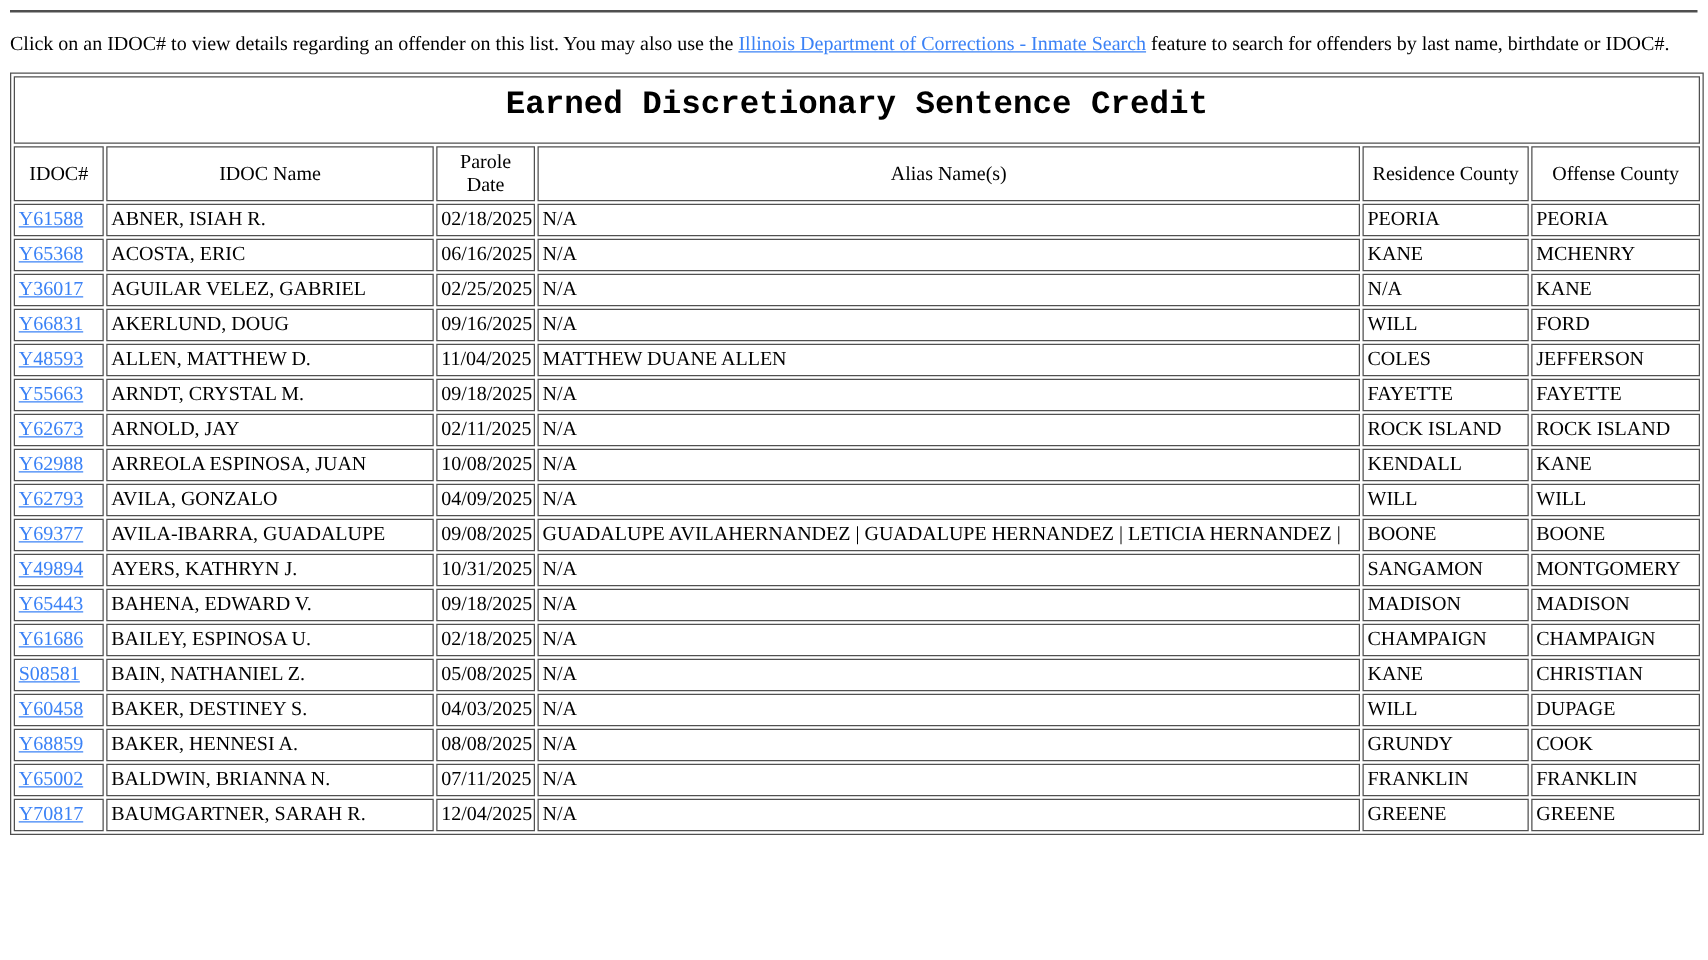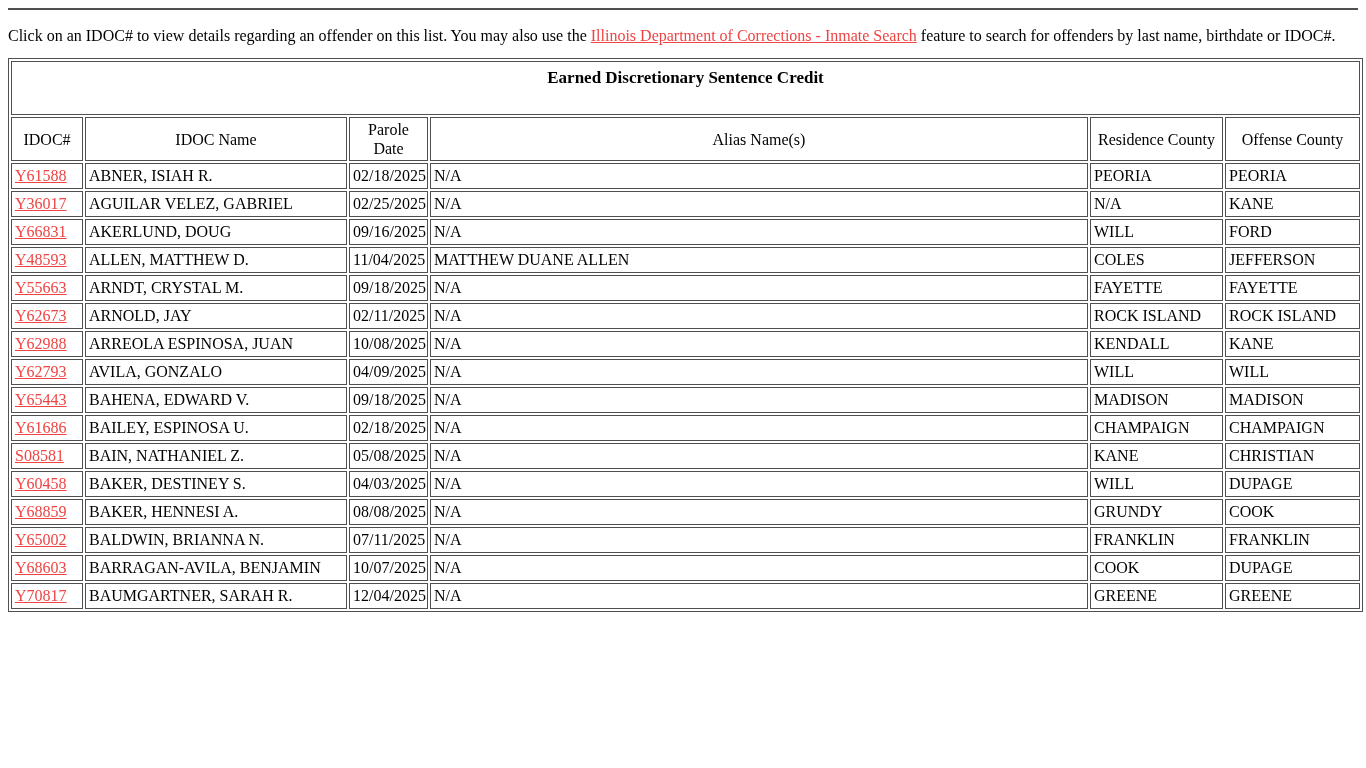--- a/index.html
+++ b/index.html
@@ -21,21 +21,21 @@
     border: none;
     height: 2px;
     background: #4f4f4f;
     margin: 0 0 6px 0;
   }
   p.intro {
     margin: 16px 0 13px 0;
     line-height: 19px;
   }
   a {
-    color: #ef4444;
+    color: #3b82f6;
     text-decoration: underline;
     cursor: pointer;
   }
   table.offenders {
     width: 1349px;
     border-collapse: separate;
     border-spacing: 2px;
     border: 1px solid #505050;
     table-layout: fixed;
   }
@@ -46,24 +46,24 @@
     overflow: hidden;
     white-space: nowrap;
   }
   td.title-cell {
     height: 50px;
     vertical-align: top;
     text-align: center;
     white-space: normal !important;
   }
   .table-title {
-    font-size: 17px;
+    font-size: 26px;
     font-weight: bold;
     margin-top: 5px;
-    font-family: Liberation Serif, serif;
+    font-family: Liberation Mono, monospace;
   }
   tr.header-row th {
     height: 40px;
     text-align: center;
     vertical-align: middle;
     white-space: normal !important;
     line-height: 19px;
   }
   tr.data-row td {
     height: 22px;
@@ -111,20 +111,28 @@
   <tbody>
   <tr class="data-row">
     <td><a href="#">Y61588</a></td>
     <td>ABNER, ISIAH R.</td>
     <td>02/18/2025</td>
     <td>N/A</td>
     <td>PEORIA</td>
     <td>PEORIA</td>
   </tr>
 
+  <tr class="data-row">
+    <td><a href="#">Y65368</a></td>
+    <td>ACOSTA, ERIC</td>
+    <td>06/16/2025</td>
+    <td>N/A</td>
+    <td>KANE</td>
+    <td>MCHENRY</td>
+  </tr>
 
   <tr class="data-row">
     <td><a href="#">Y36017</a></td>
     <td>AGUILAR VELEZ, GABRIEL</td>
     <td>02/25/2025</td>
     <td>N/A</td>
     <td>N/A</td>
     <td>KANE</td>
   </tr>
 
@@ -178,21 +186,37 @@
 
   <tr class="data-row">
     <td><a href="#">Y62793</a></td>
     <td>AVILA, GONZALO</td>
     <td>04/09/2025</td>
     <td>N/A</td>
     <td>WILL</td>
     <td>WILL</td>
   </tr>
 
-
+  <tr class="data-row">
+    <td><a href="#">Y69377</a></td>
+    <td>AVILA-IBARRA, GUADALUPE</td>
+    <td>09/08/2025</td>
+    <td>GUADALUPE AVILAHERNANDEZ | GUADALUPE HERNANDEZ | LETICIA HERNANDEZ |</td>
+    <td>BOONE</td>
+    <td>BOONE</td>
+  </tr>
+
+  <tr class="data-row">
+    <td><a href="#">Y49894</a></td>
+    <td>AYERS, KATHRYN J.</td>
+    <td>10/31/2025</td>
+    <td>N/A</td>
+    <td>SANGAMON</td>
+    <td>MONTGOMERY</td>
+  </tr>
 
   <tr class="data-row">
     <td><a href="#">Y65443</a></td>
     <td>BAHENA, EDWARD V.</td>
     <td>09/18/2025</td>
     <td>N/A</td>
     <td>MADISON</td>
     <td>MADISON</td>
   </tr>
 
@@ -234,28 +258,20 @@
 
   <tr class="data-row">
     <td><a href="#">Y65002</a></td>
     <td>BALDWIN, BRIANNA N.</td>
     <td>07/11/2025</td>
     <td>N/A</td>
     <td>FRANKLIN</td>
     <td>FRANKLIN</td>
   </tr>
 
-  <tr class="data-row">
-    <td><a href="#">Y68603</a></td>
-    <td>BARRAGAN-AVILA, BENJAMIN</td>
-    <td>10/07/2025</td>
-    <td>N/A</td>
-    <td>COOK</td>
-    <td>DUPAGE</td>
-  </tr>
 
   <tr class="data-row">
     <td><a href="#">Y70817</a></td>
     <td>BAUMGARTNER, SARAH R.</td>
     <td>12/04/2025</td>
     <td>N/A</td>
     <td>GREENE</td>
     <td>GREENE</td>
   </tr>
 

